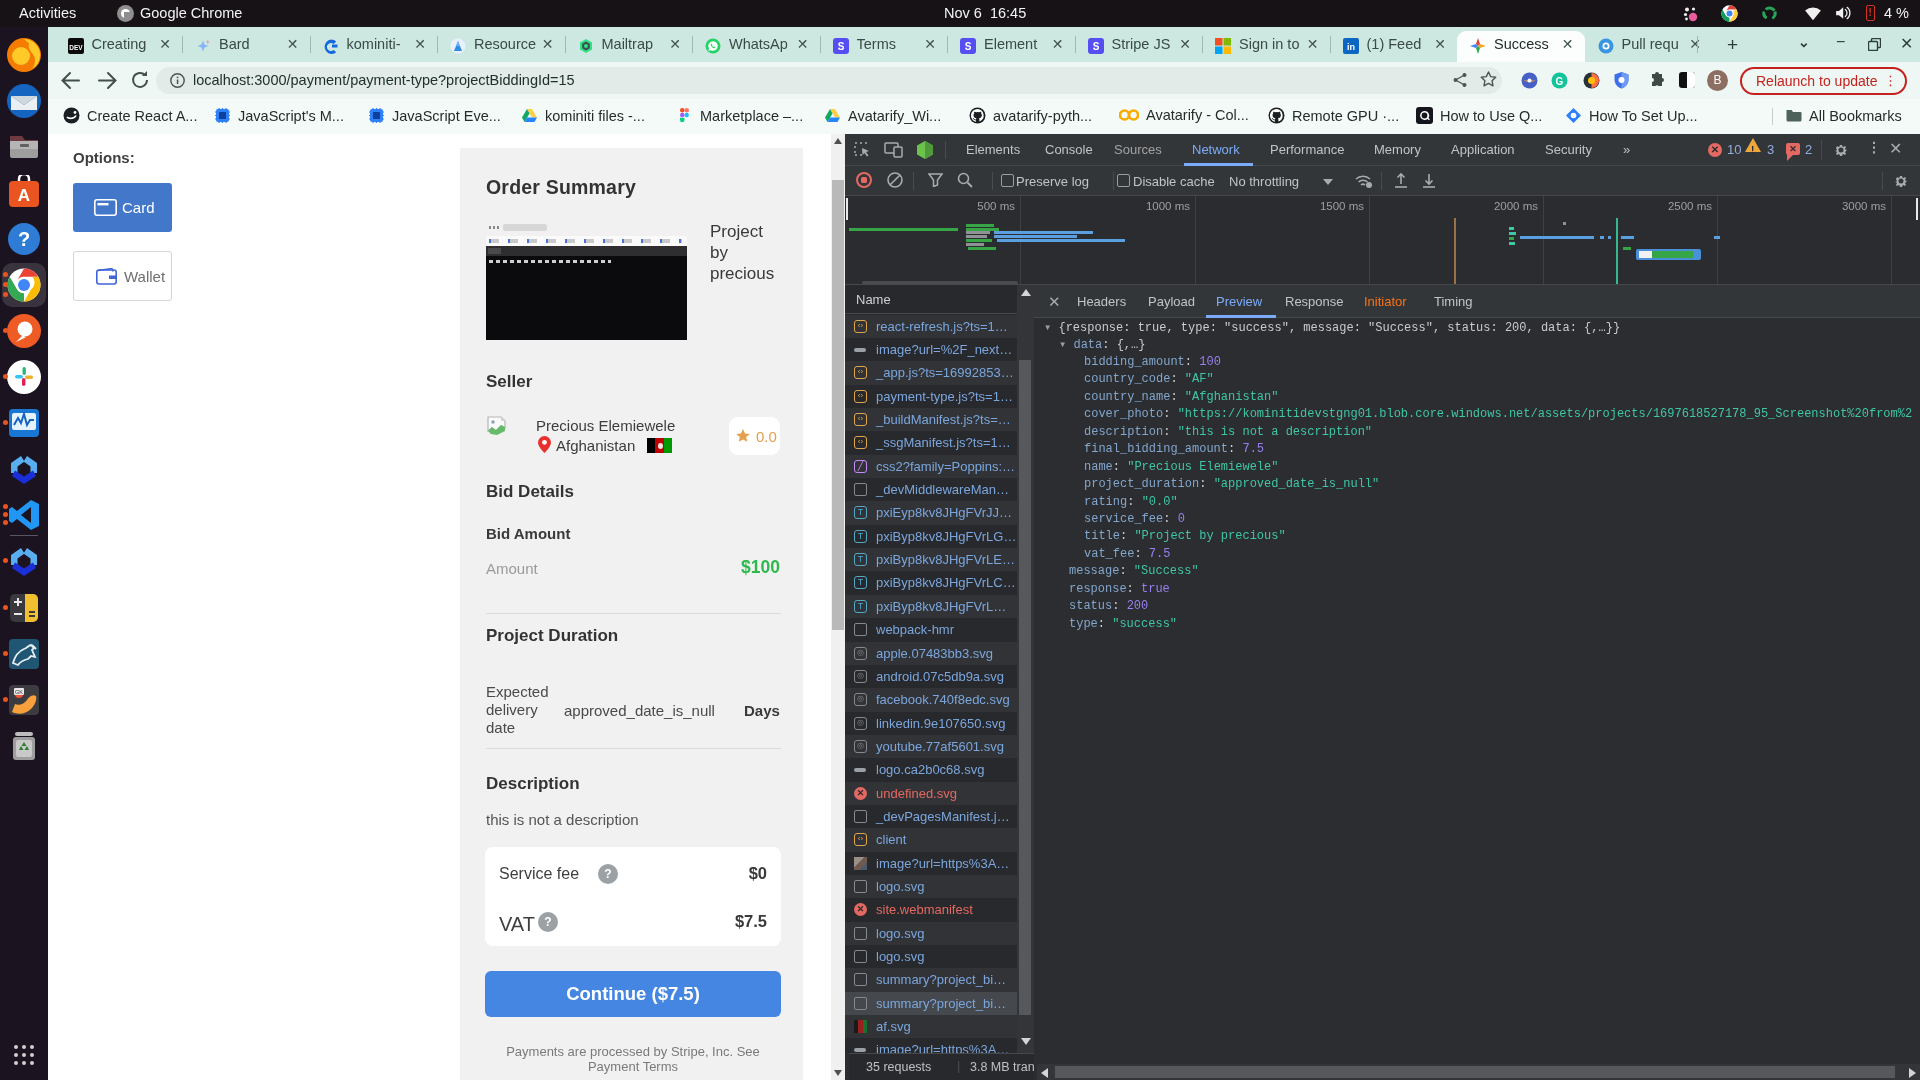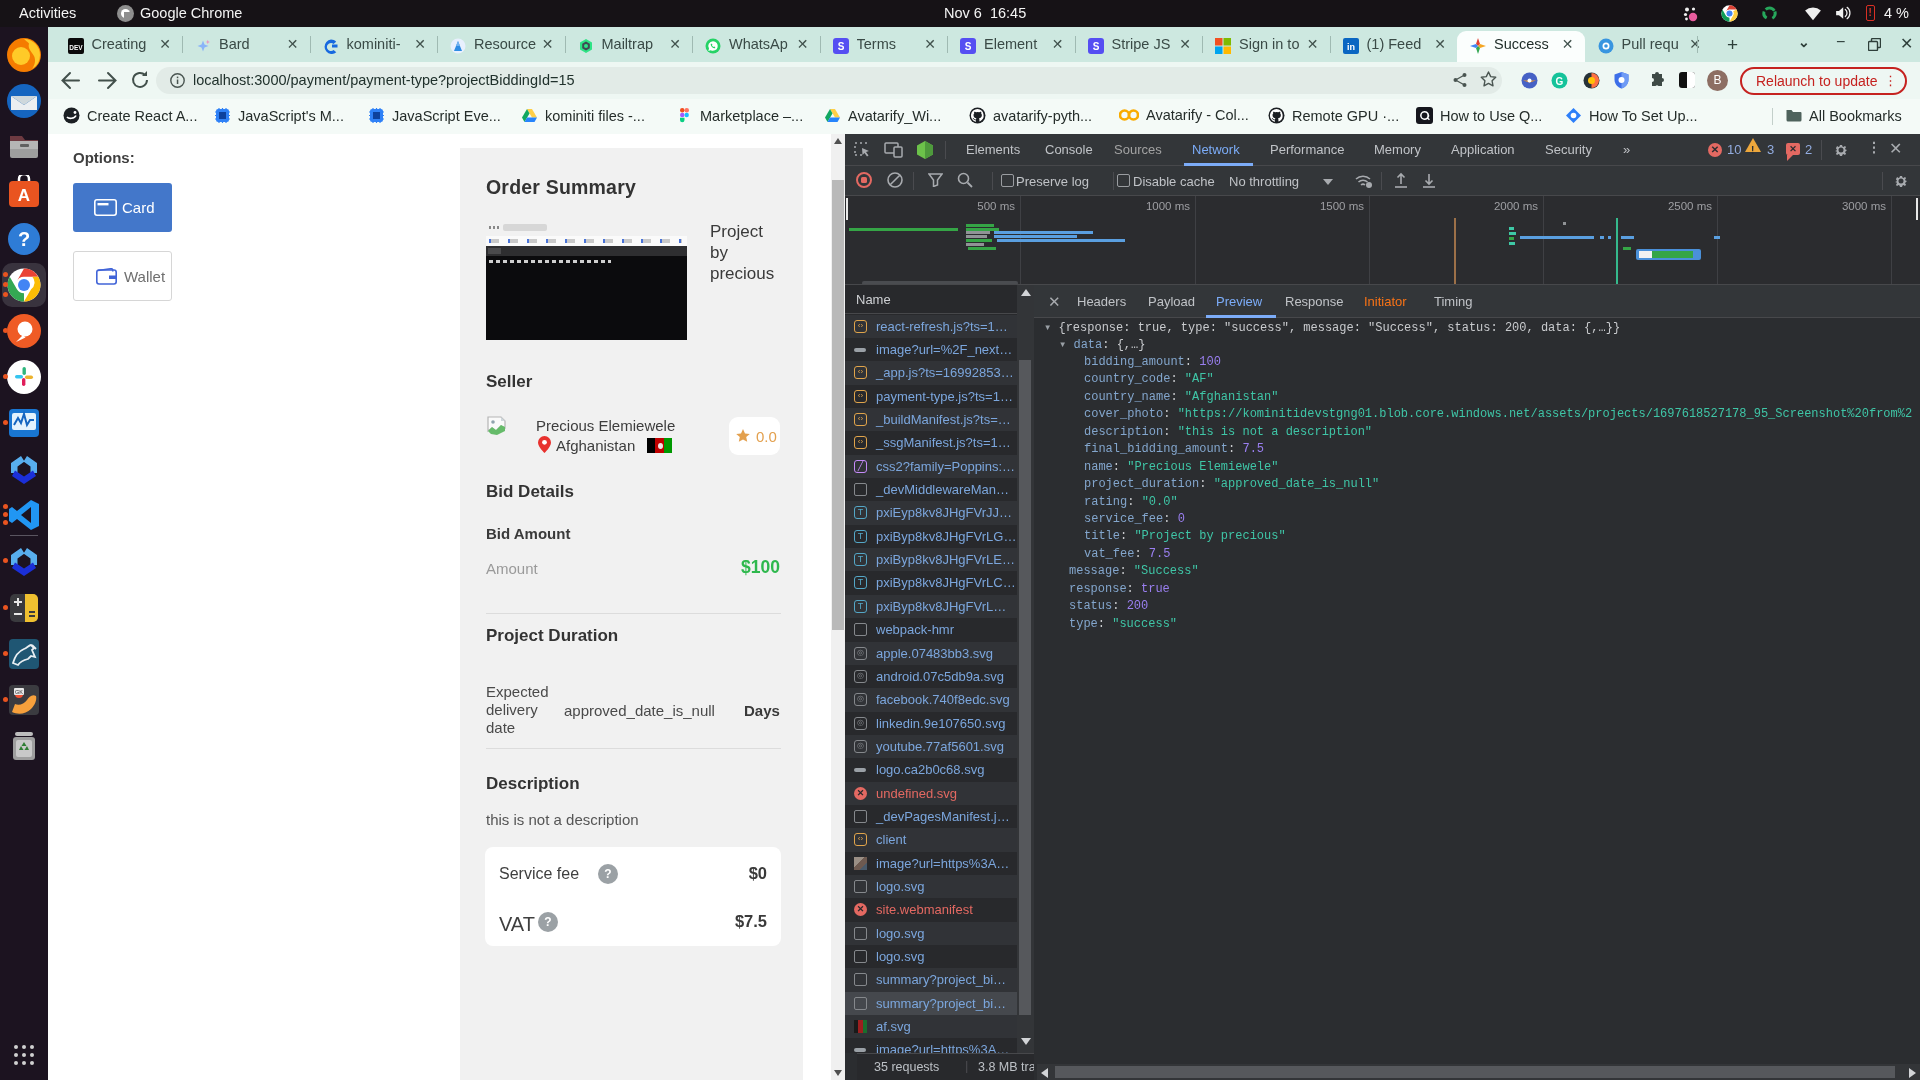--- a/index.html
+++ b/index.html
@@ -536,20 +536,22 @@
   <div class="a" style="left:26px;top:626px;font-size:17px;font-weight:bold;color:#333">Description</div>
   <div class="a" style="left:26px;top:663px;font-size:15px;color:#555">this is not a description</div>
   <div class="a" style="left:25px;top:699px;width:296px;height:99px;background:#fff;border-radius:8px">
     <div class="a" style="left:14px;top:18px;font-size:16px;color:#3f3f3f">Service fee</div>
     <div class="a" style="left:113px;top:17px;width:20px;height:20px;border-radius:50%;background:#9ba1a5;color:#fff;font-size:12px;text-align:center;line-height:20px;font-weight:bold">?</div>
     <div class="a" style="left:222px;top:17px;width:60px;text-align:right;font-size:16.5px;font-weight:bold;color:#3a3a3a">$0</div>
     <div class="a" style="left:14px;top:66px;font-size:20px;color:#3f3f3f">VAT</div>
     <div class="a" style="left:53px;top:65px;width:20px;height:20px;border-radius:50%;background:#9ba1a5;color:#fff;font-size:12px;text-align:center;line-height:20px;font-weight:bold">?</div>
     <div class="a" style="left:222px;top:65px;width:60px;text-align:right;font-size:16.5px;font-weight:bold;color:#3a3a3a">$7.5</div>
   </div>
+  <div class="a" style="left:25px;top:823px;width:296px;height:46px;background:#4486e2;border-radius:6px;color:#fff;font-size:18.5px;font-weight:bold;text-align:center;line-height:46px">Continue ($7.5)</div>
+  <div class="a" style="left:25px;top:896px;width:296px;text-align:center;font-size:13px;color:#7a7a7a;line-height:15px">Payments are processed by Stripe, Inc. See<br>Payment Terms</div>
  </div>
 </div>
 <div class="a" id="pgsb">
  <div class="a" style="left:3px;top:4px;width:0;height:0;border-left:4px solid transparent;border-right:4px solid transparent;border-bottom:6px solid #505050"></div>
  <div class="a" style="left:1px;top:46px;width:12px;height:450px;background:#b9b9b9"></div>
  <div class="a" style="left:3px;top:936px;width:0;height:0;border-left:4px solid transparent;border-right:4px solid transparent;border-top:6px solid #505050"></div>
 </div>
 <div class="a" id="dt">
 
  <div class="dtbar" style="top:0;height:32px">
@@ -718,21 +720,21 @@
       <div class="row" style="top:730.1px;background:#313337;color:#7ba6dd"><span style="position:absolute;left:9px;top:5px;width:13px;height:13px;background:linear-gradient(90deg,#1a1a1a 33%,#9c1f1f 33% 66%,#1a6e2e 66%)"></span><span style="margin-left:31px">af.svg</span></div>
       <div class="row" style="top:753.45px;background:#28292c;color:#7ba6dd"><span style="position:absolute;left:9px;top:5px;width:13px;height:13px;top:10px;height:4px;width:12px;background:#9aa0a6;border-radius:2px"></span><span style="margin-left:31px">image?url=https%3A…</span></div>
     </div>
 
  <div class="a" style="left:172px;top:151px;width:17px;height:768px;background:#333538">
   <div class="a" style="left:4px;top:4px;width:0;height:0;border-left:5px solid transparent;border-right:5px solid transparent;border-bottom:7px solid #d2d4d7"></div>
   <div class="a" style="left:2px;top:75px;width:12px;height:655px;background:#56585c"></div>
   <div class="a" style="left:4px;top:753px;width:0;height:0;border-left:5px solid transparent;border-right:5px solid transparent;border-top:7px solid #d2d4d7"></div>
  </div>
 
- <div class="a" style="left:12px;top:919px;width:189px;height:27px;background:#28292c;border-top:1px solid #47484b;overflow:hidden">
+ <div class="a" style="left:4px;top:919px;width:189px;height:27px;background:#28292c;border-top:1px solid #47484b;overflow:hidden">
   <span style="position:absolute;left:17px;top:6px;font-size:12.5px;color:#bdc1c6;white-space:nowrap">35 requests</span>
   <span style="position:absolute;left:108px;top:4px;color:#4a4b4f">|</span>
   <span style="position:absolute;left:121px;top:6px;font-size:12.5px;color:#bdc1c6;white-space:nowrap">3.8 MB transf</span>
  </div>
 
  <div class="a" id="detail" style="left:189px;top:151px;width:886px;height:795px;background:#2b2d30;overflow:hidden">
   <div class="a" style="left:0;top:0;width:886px;height:33px;background:#333639;border-bottom:1px solid #47484b">
    <div class="a" style="left:14px;top:8px;color:#a8abaf;font-size:15px">✕</div>
    <div class="a" style="left:43px;top:9px;color:#c0c3c7">Headers</div>
    <div class="a" style="left:114px;top:9px;color:#c0c3c7">Payload</div>

